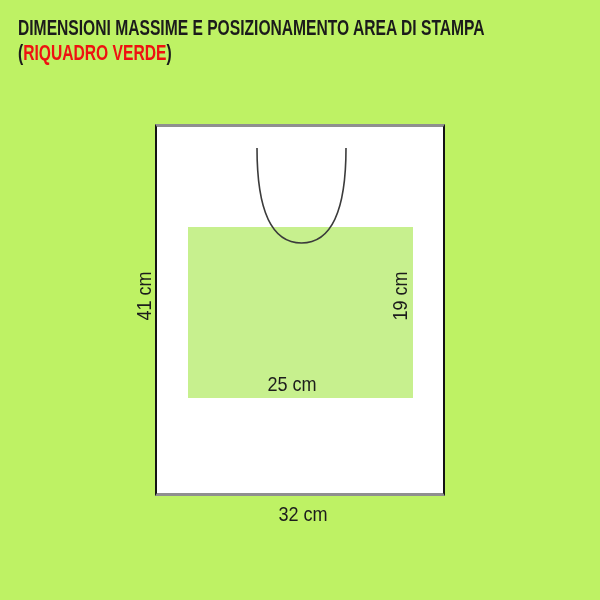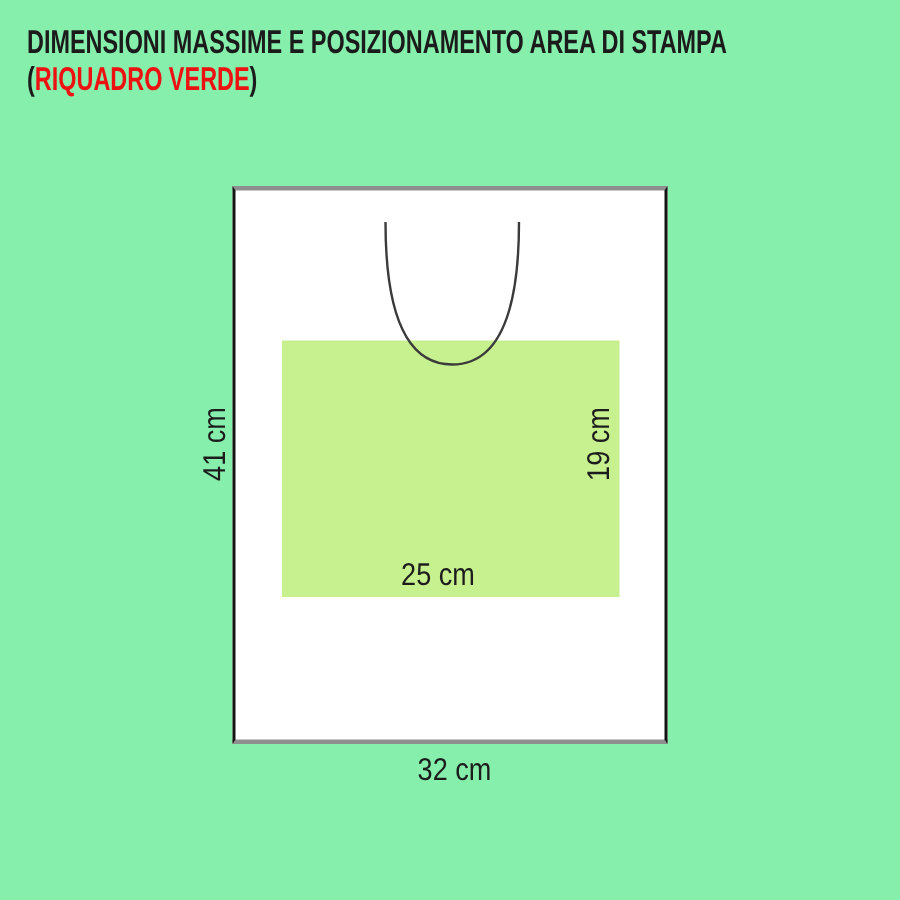--- a/index.html
+++ b/index.html
@@ -5,21 +5,21 @@
   html, body {
     margin: 0;
     padding: 0;
     background: #ffffff;
     font-family: "Liberation Sans", sans-serif;
   }
   .page {
     position: relative;
     width: 600px;
     height: 600px;
-    background: #86efac;
+    background: #bef264;
     overflow: hidden;
   }
 
   
   .title {
     position: absolute;
     left: 18px;
     top: 15px;
     margin: 0;
   }

